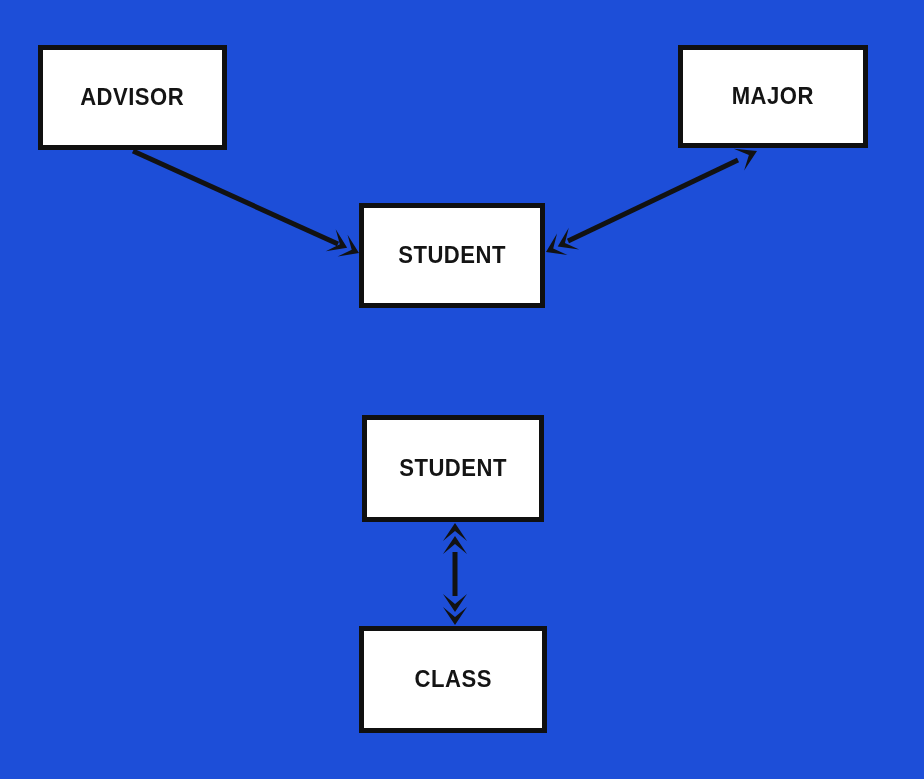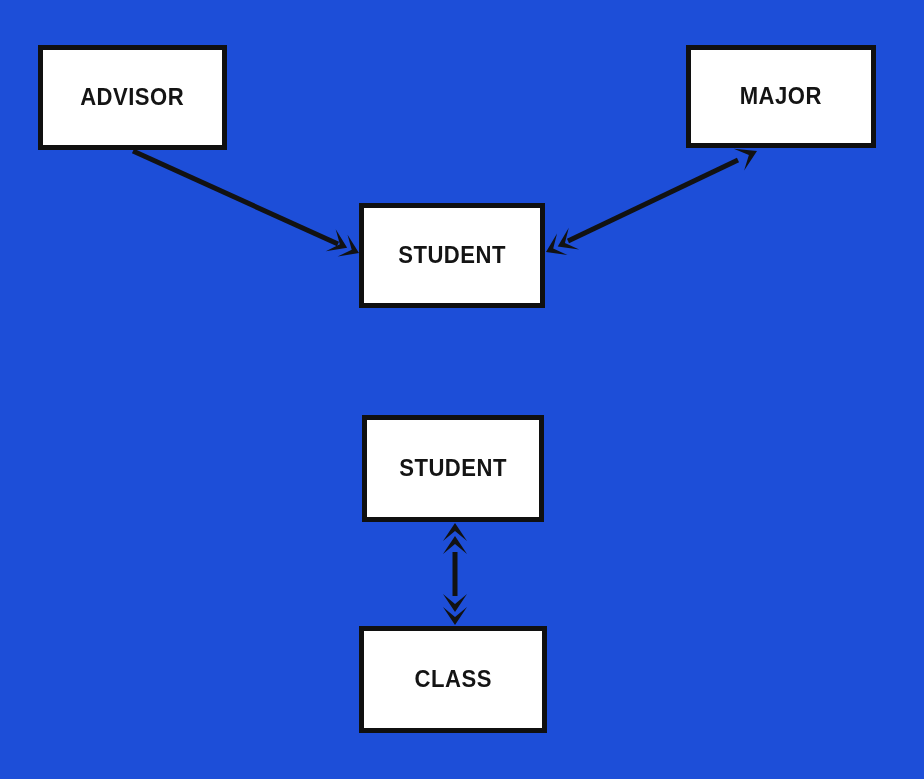--- a/index.html
+++ b/index.html
@@ -44,21 +44,21 @@
     font-family: "Liberation Sans", sans-serif;
     font-weight: 700;
     font-size: 23px;
     letter-spacing: 0.5px;
     color: #141414;
     transform: scaleX(0.96);
     white-space: nowrap;
   }
   
   .box-advisor        { left: 38px;  top: 45px;  width: 189px; height: 105px; }
-  .box-major          { left: 678px; top: 45px;  width: 190px; height: 103px; margin-left: 8px; }
+  .box-major          { left: 678px; top: 45px;  width: 190px; height: 103px; }
   .box-student-top    { left: 359px; top: 203px; width: 186px; height: 105px; }
   .box-student-bottom { left: 362px; top: 415px; width: 182px; height: 107px; }
   .box-class          { left: 359px; top: 626px; width: 188px; height: 107px; justify-content: center; }
 </style>
 </head>
 <body>
 
 <div class="stage">
 
   <svg class="connector-layer" viewBox="0 0 924 783" aria-hidden="true">

